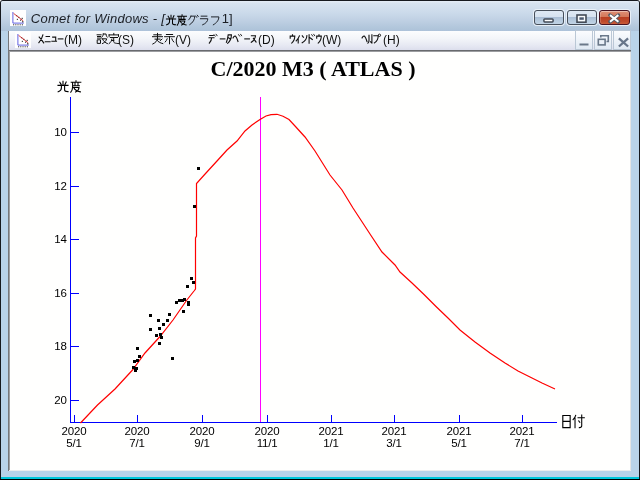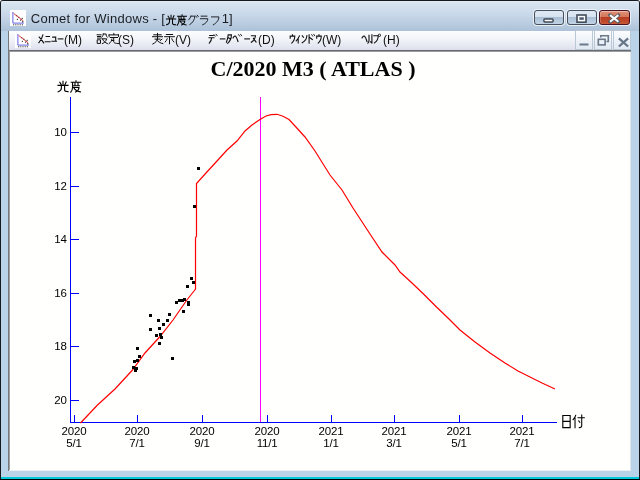--- a/index.html
+++ b/index.html
@@ -18,21 +18,21 @@
 .tbtn{position:absolute;top:10px;height:15px;border-radius:3px;box-sizing:border-box;}
 #btnmin{left:534px;width:30px;border:1px solid #474f5a;box-shadow:0 0 0 1px rgba(238,244,250,.85);
 background:linear-gradient(180deg,#dfe9f4 0%,#d6e2ef 47%,#aabed5 50%,#b5c9dd 70%,#c2d4e5 100%);}
 #btnmax{left:567px;width:30px;border:1px solid #474f5a;box-shadow:0 0 0 1px rgba(238,244,250,.85);
 background:linear-gradient(180deg,#dfe9f4 0%,#d6e2ef 47%,#aabed5 50%,#b5c9dd 70%,#c2d4e5 100%);}
 #btncls{left:599px;width:31px;border:1px solid #4a1220;box-shadow:0 0 0 1px rgba(238,244,250,.85),inset 0 1px 0 rgba(255,255,255,.4),inset 1px 0 0 rgba(255,255,255,.2);
 background:linear-gradient(180deg,#e09076 0%,#d37759 47%,#ba3f22 50%,#bf4a2b 80%,#ca5c38 100%);}
 .mbtn{position:absolute;top:30px;height:20px;width:18px;box-sizing:border-box;
 border:1px solid #bac7d5;background:linear-gradient(180deg,#fbfcfe 0%,#eef3f9 50%,#e0e9f3 100%);}
 #mdi1{left:575px;}#mdi2{left:594px;}#mdi3{left:613px;}
-#titletext{position:absolute;left:30.8px;top:10.5px;font-size:13px;letter-spacing:0.28px;color:#1a1e24;white-space:pre;}
+#titletext{position:absolute;left:30.8px;top:10.5px;font-size:13px;letter-spacing:0.28px;color:#1a1e24;white-space:pre;font-style:italic;}
 #titletext2{position:absolute;left:221.8px;top:11.2px;font-size:13px;color:#1a1e24;white-space:pre;}
 .mtxt{position:absolute;top:33px;font-size:12px;color:#101010;white-space:pre;}
 .num{font-family:"Liberation Sans",sans-serif;font-size:11.5px;fill:#000;}
 #bottomcyan{position:absolute;left:1px;top:477px;width:638px;height:2px;background:#00c6da;}
 #bottomblk{position:absolute;left:0px;top:479px;width:640px;height:1px;background:#000;}
 .icon{position:absolute;width:16px;height:16px;background:#fff;}
 #icon1{left:10px;top:10px;}
 #icon2{left:15px;top:32px;}
 </style></head>
 <body>

